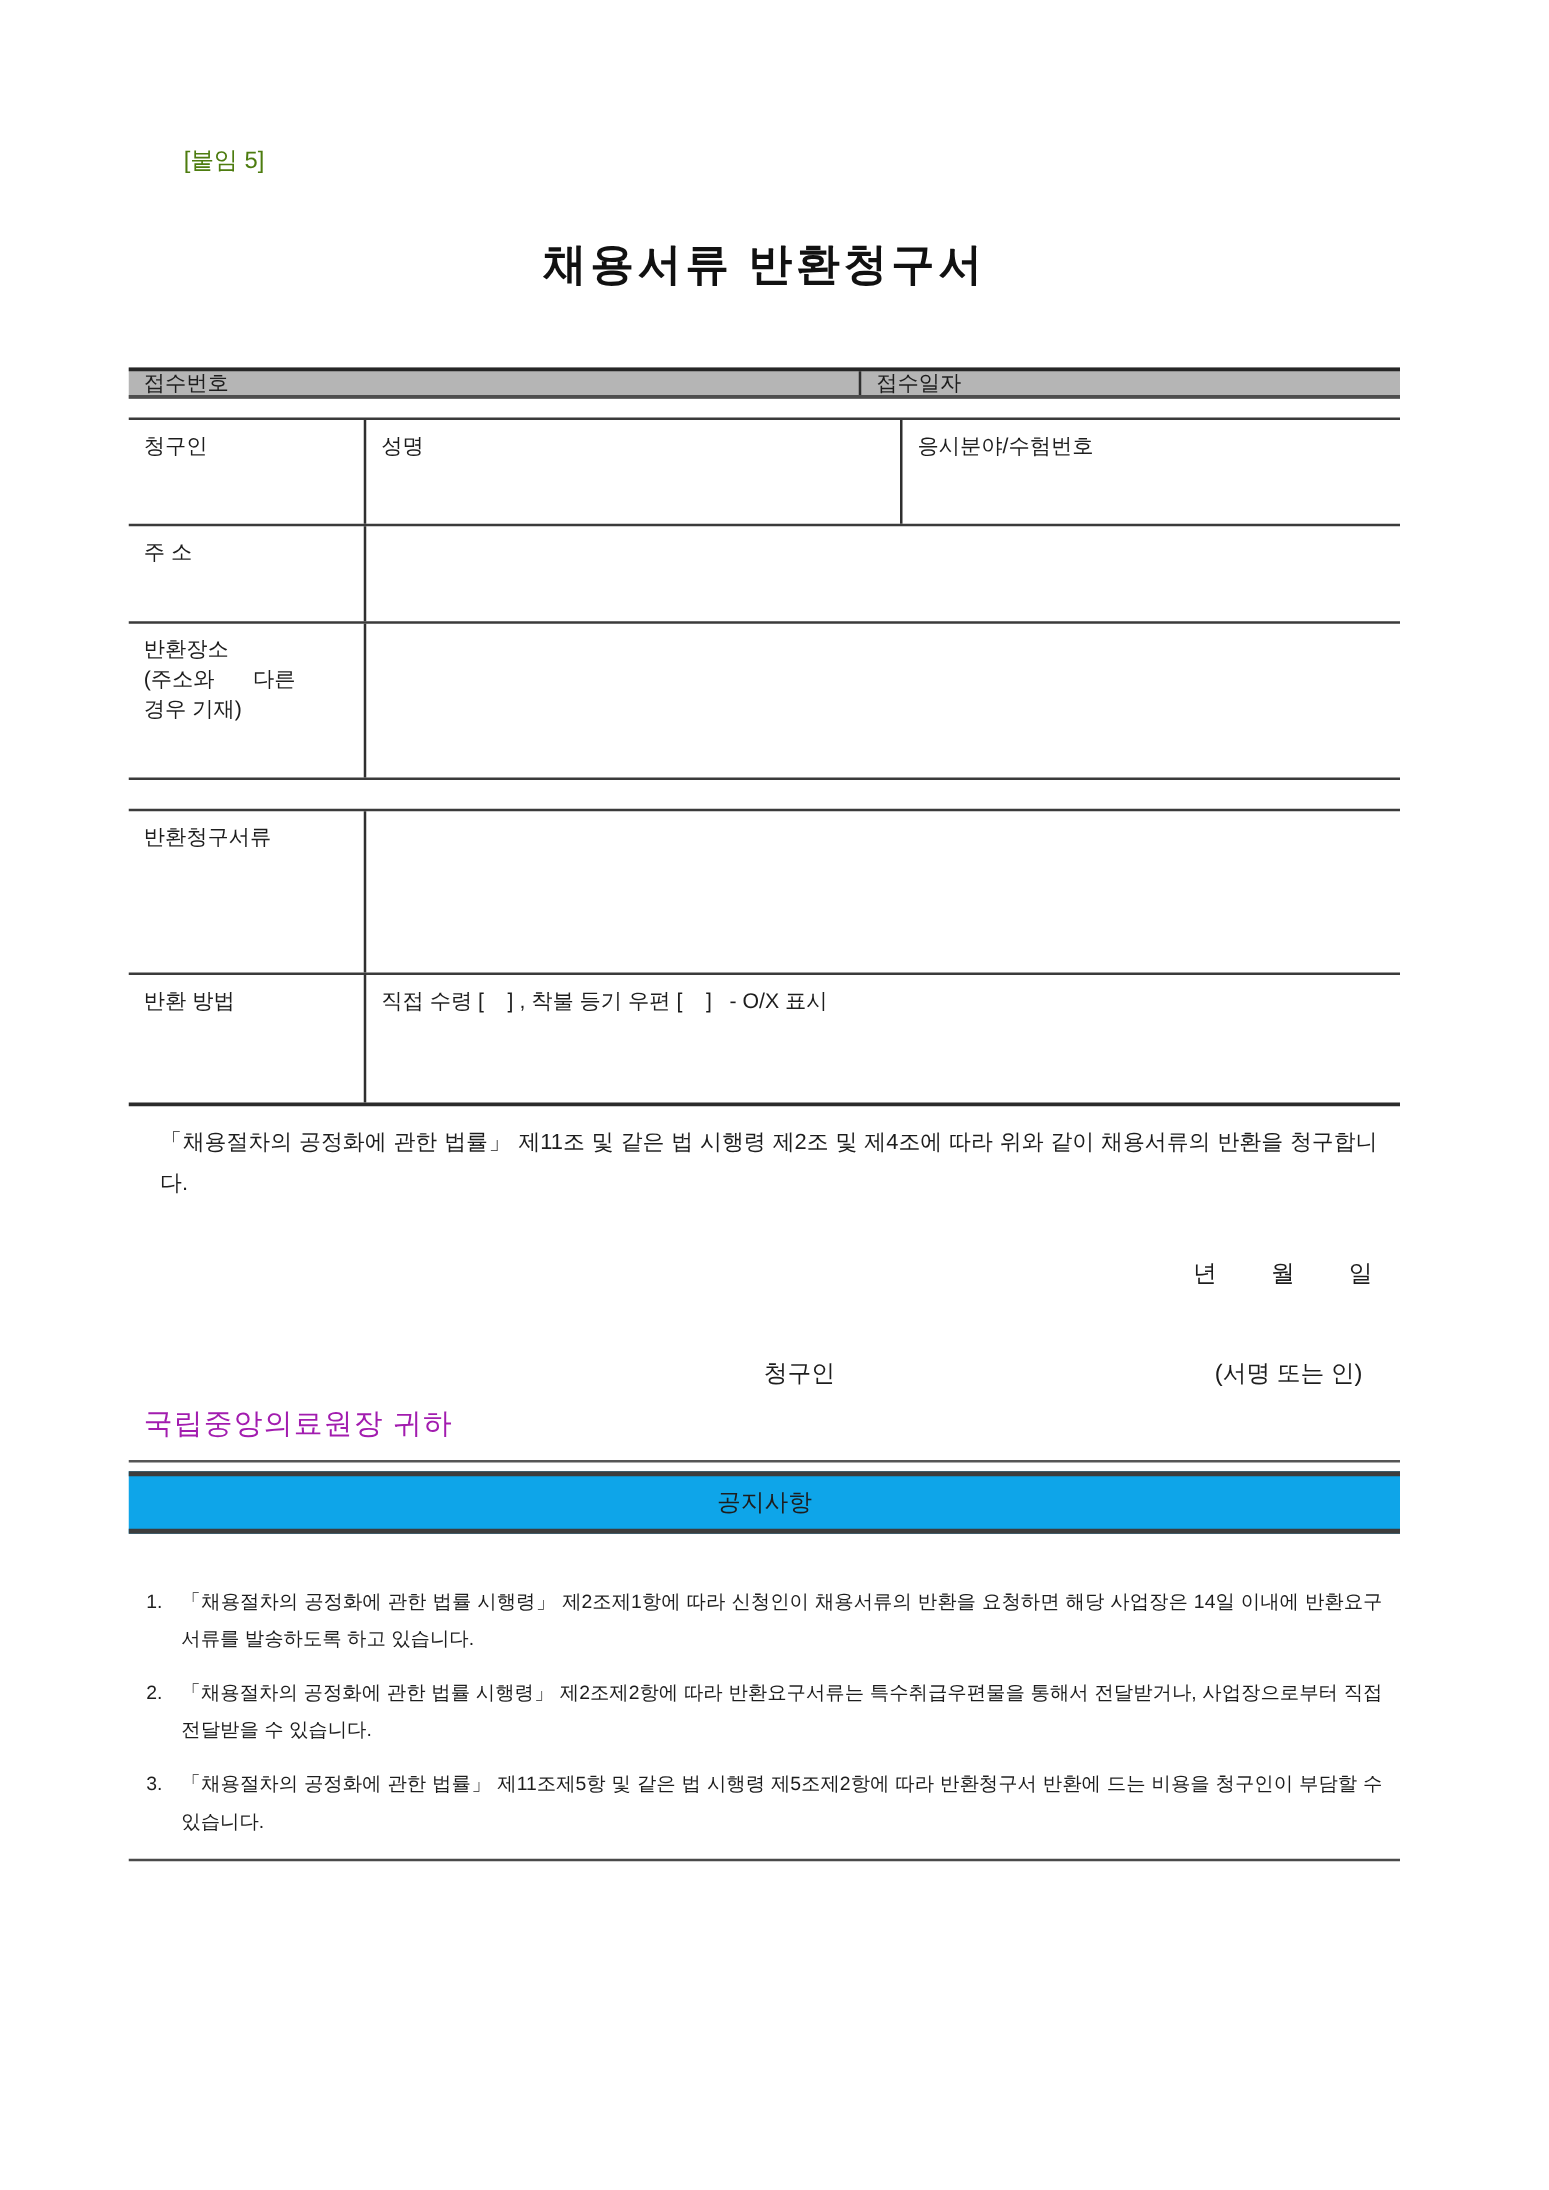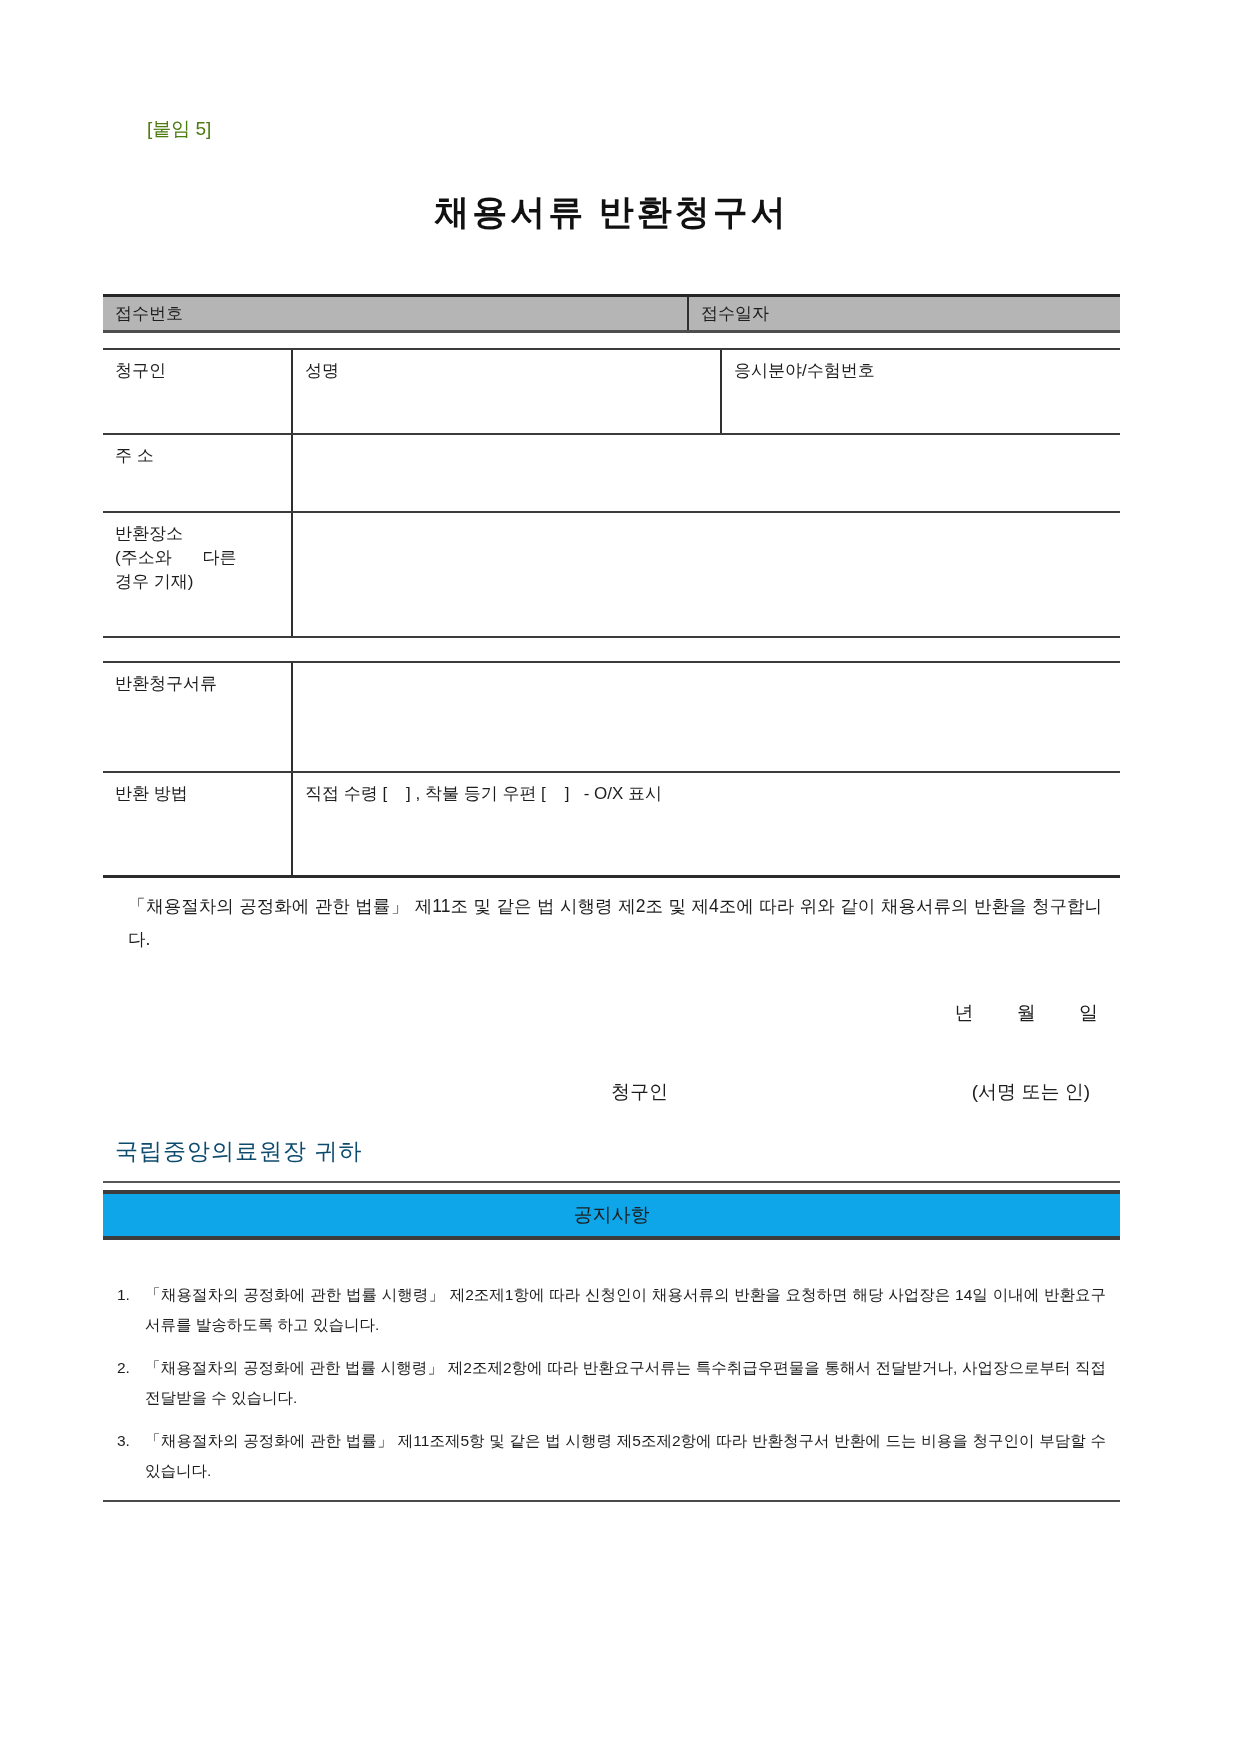--- a/index.html
+++ b/index.html
@@ -21,21 +21,21 @@
   .form-title {
     margin-top:52px;
     text-align:center;
     font-size:35px; font-weight:bold; letter-spacing:3px;
     line-height:40px; color:#111;
   }
 
   
   .receipt {
     margin-top:62px;
-    display:flex; height:39px;
+    display:flex; height:25px;
     background:#b5b5b5;
     border-top:3px solid #262626;
     border-bottom:3px solid #4e4e4e;
     font-size:17px;
   }
   .receipt .cell { display:flex; align-items:center; padding-left:12px; }
   .receipt .rc1 { width:584px; }
   .receipt .rc2 { flex:1; border-left:2px solid #2f2f2f; }
 
   
@@ -48,44 +48,44 @@
   .cmerge { flex:1; border-left:2px solid #2f2f2f; }
 
   .t2 { margin-top:15px; border-bottom:2px solid #3b3b3b; }
   .t2 .r1 { height:85px; }
   .t2 .r2 { height:78px; }
   .t2 .r3 { height:125px; }
   .return-place-line2 { word-spacing:26px; }
   .label-line { line-height:24px; }
 
   .t3 { margin-top:23px; border-bottom:3px solid #2b2b2b; }
-  .t3 .r1 { height:110px; }
+  .t3 .r1 { height:131px; }
   .t3 .r2 { height:104px; }
   .method-value { white-space:pre; }
 
   .declaration {
     margin-top:12px;
     padding:0 18px 0 25px;
     font-size:17.5px; line-height:33px;
     text-align:justify;
   }
   .date-line {
     margin-top:45px;
     text-align:right; padding-right:22px;
     font-size:19px; line-height:24px;
     word-spacing:38px; white-space:pre;
   }
   .signature-row { position:relative; margin-top:54px; height:26px; font-size:19px; }
   .signature-row .claimant { position:absolute; left:508px; top:0; }
   .signature-row .seal { position:absolute; right:30px; top:0; }
 
   .addressee {
-    margin-top:32px;
+    margin-top:12px;
     padding-left:12px;
-    font-size:23px; line-height:28px; letter-spacing:1px; color:#0c4a6e;
+    font-size:23px; line-height:28px; letter-spacing:1px; color:#a21caf;
   }
   .rule-thin { margin-top:16px; border-top:2px solid #565656; }
 
   .notice-bar {
     margin-top:7px;
     height:50px;
     background:#0ea5e9;
     border-top:4px solid #3d3d3d;
     border-bottom:4px solid #3d3d3d;
     display:flex; align-items:center; justify-content:center;

